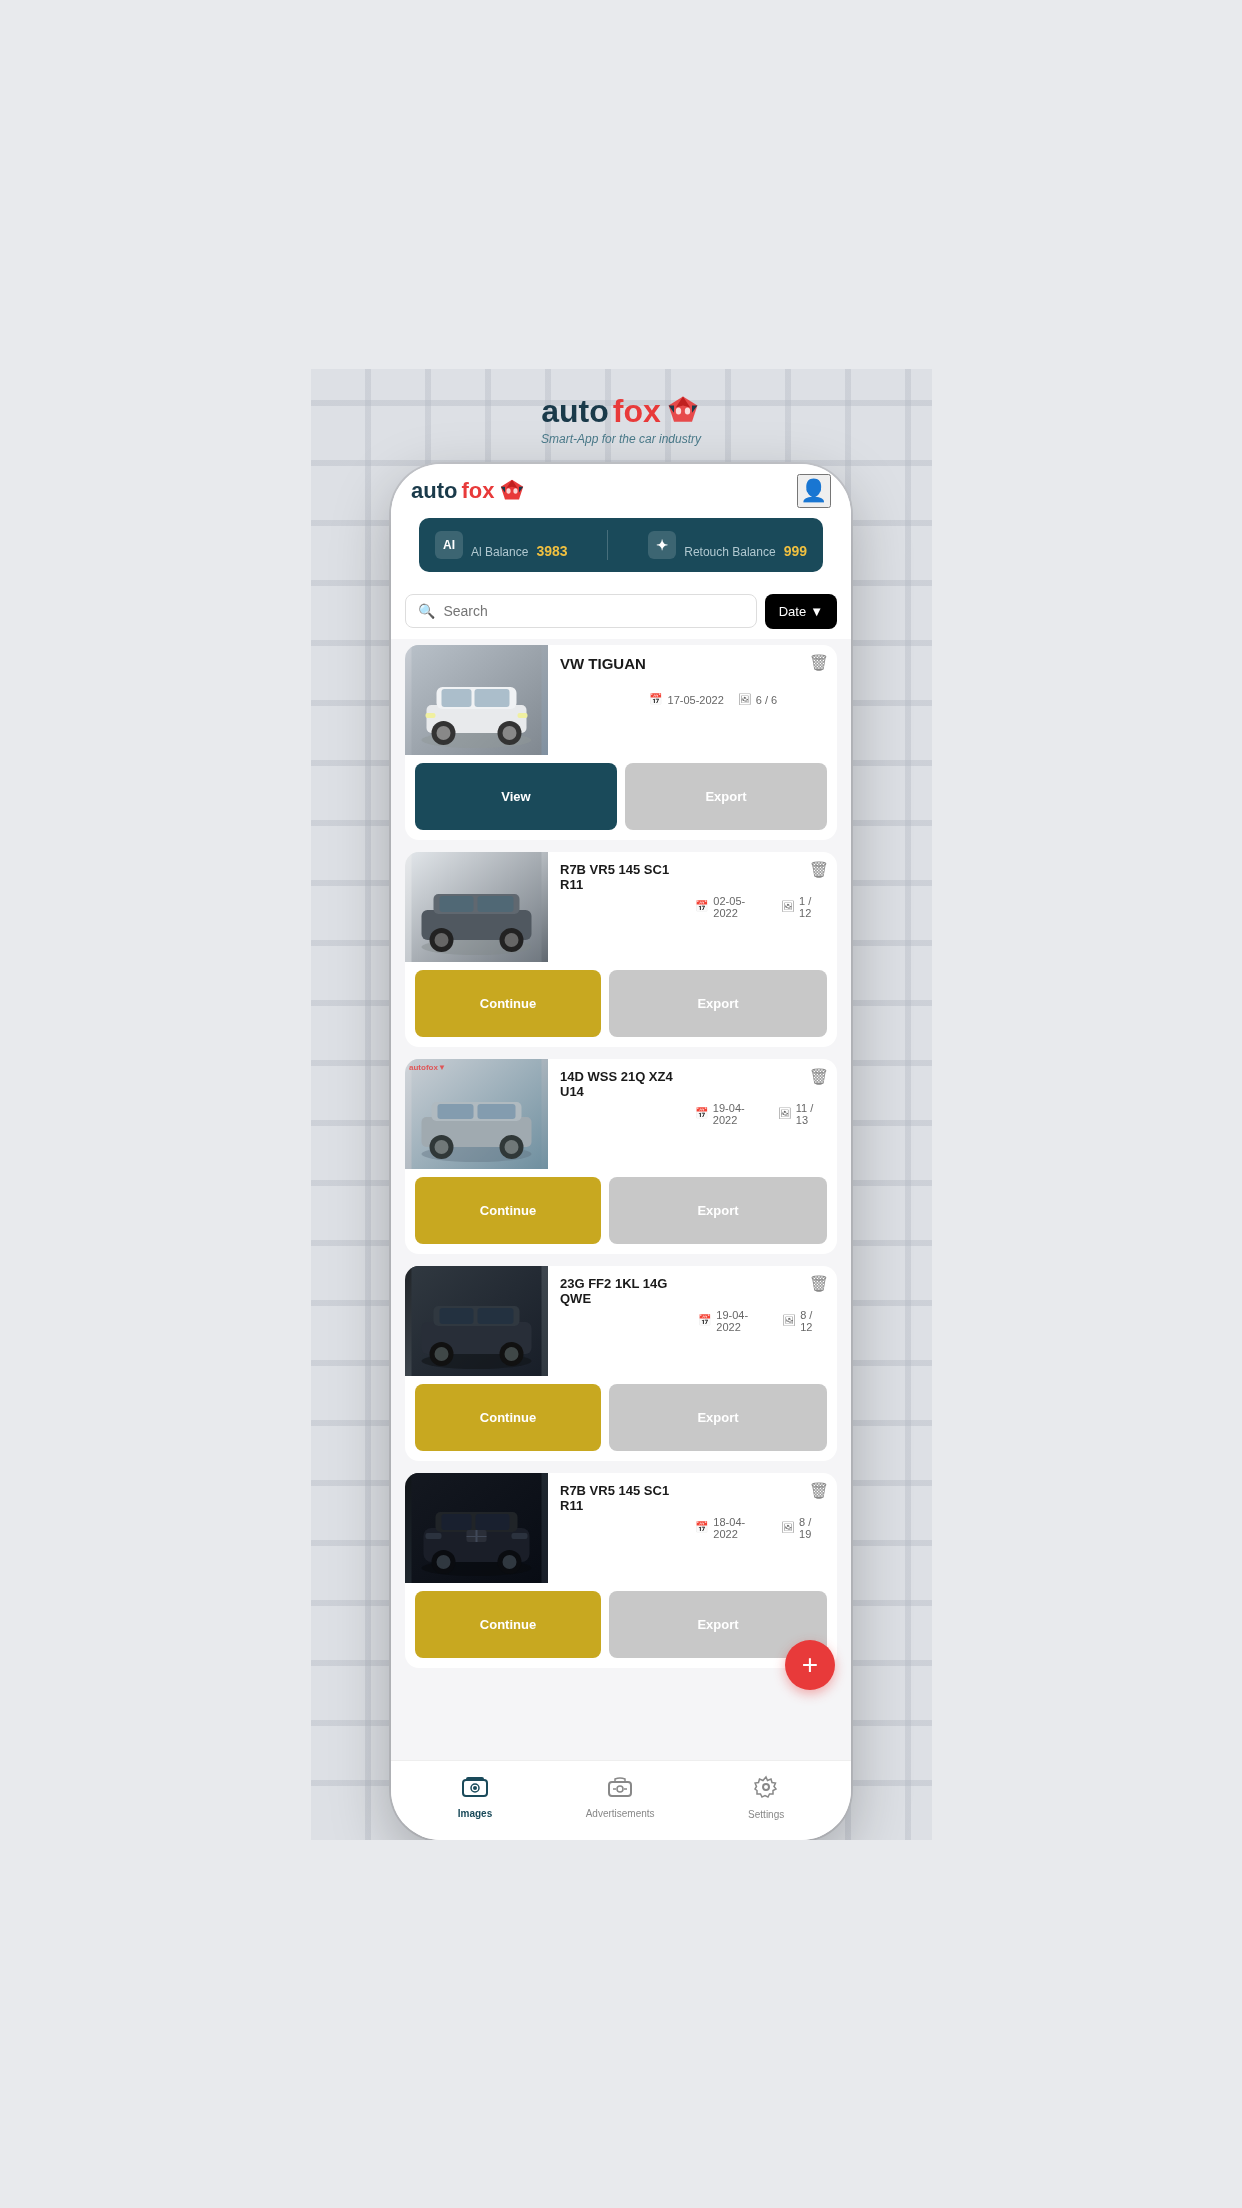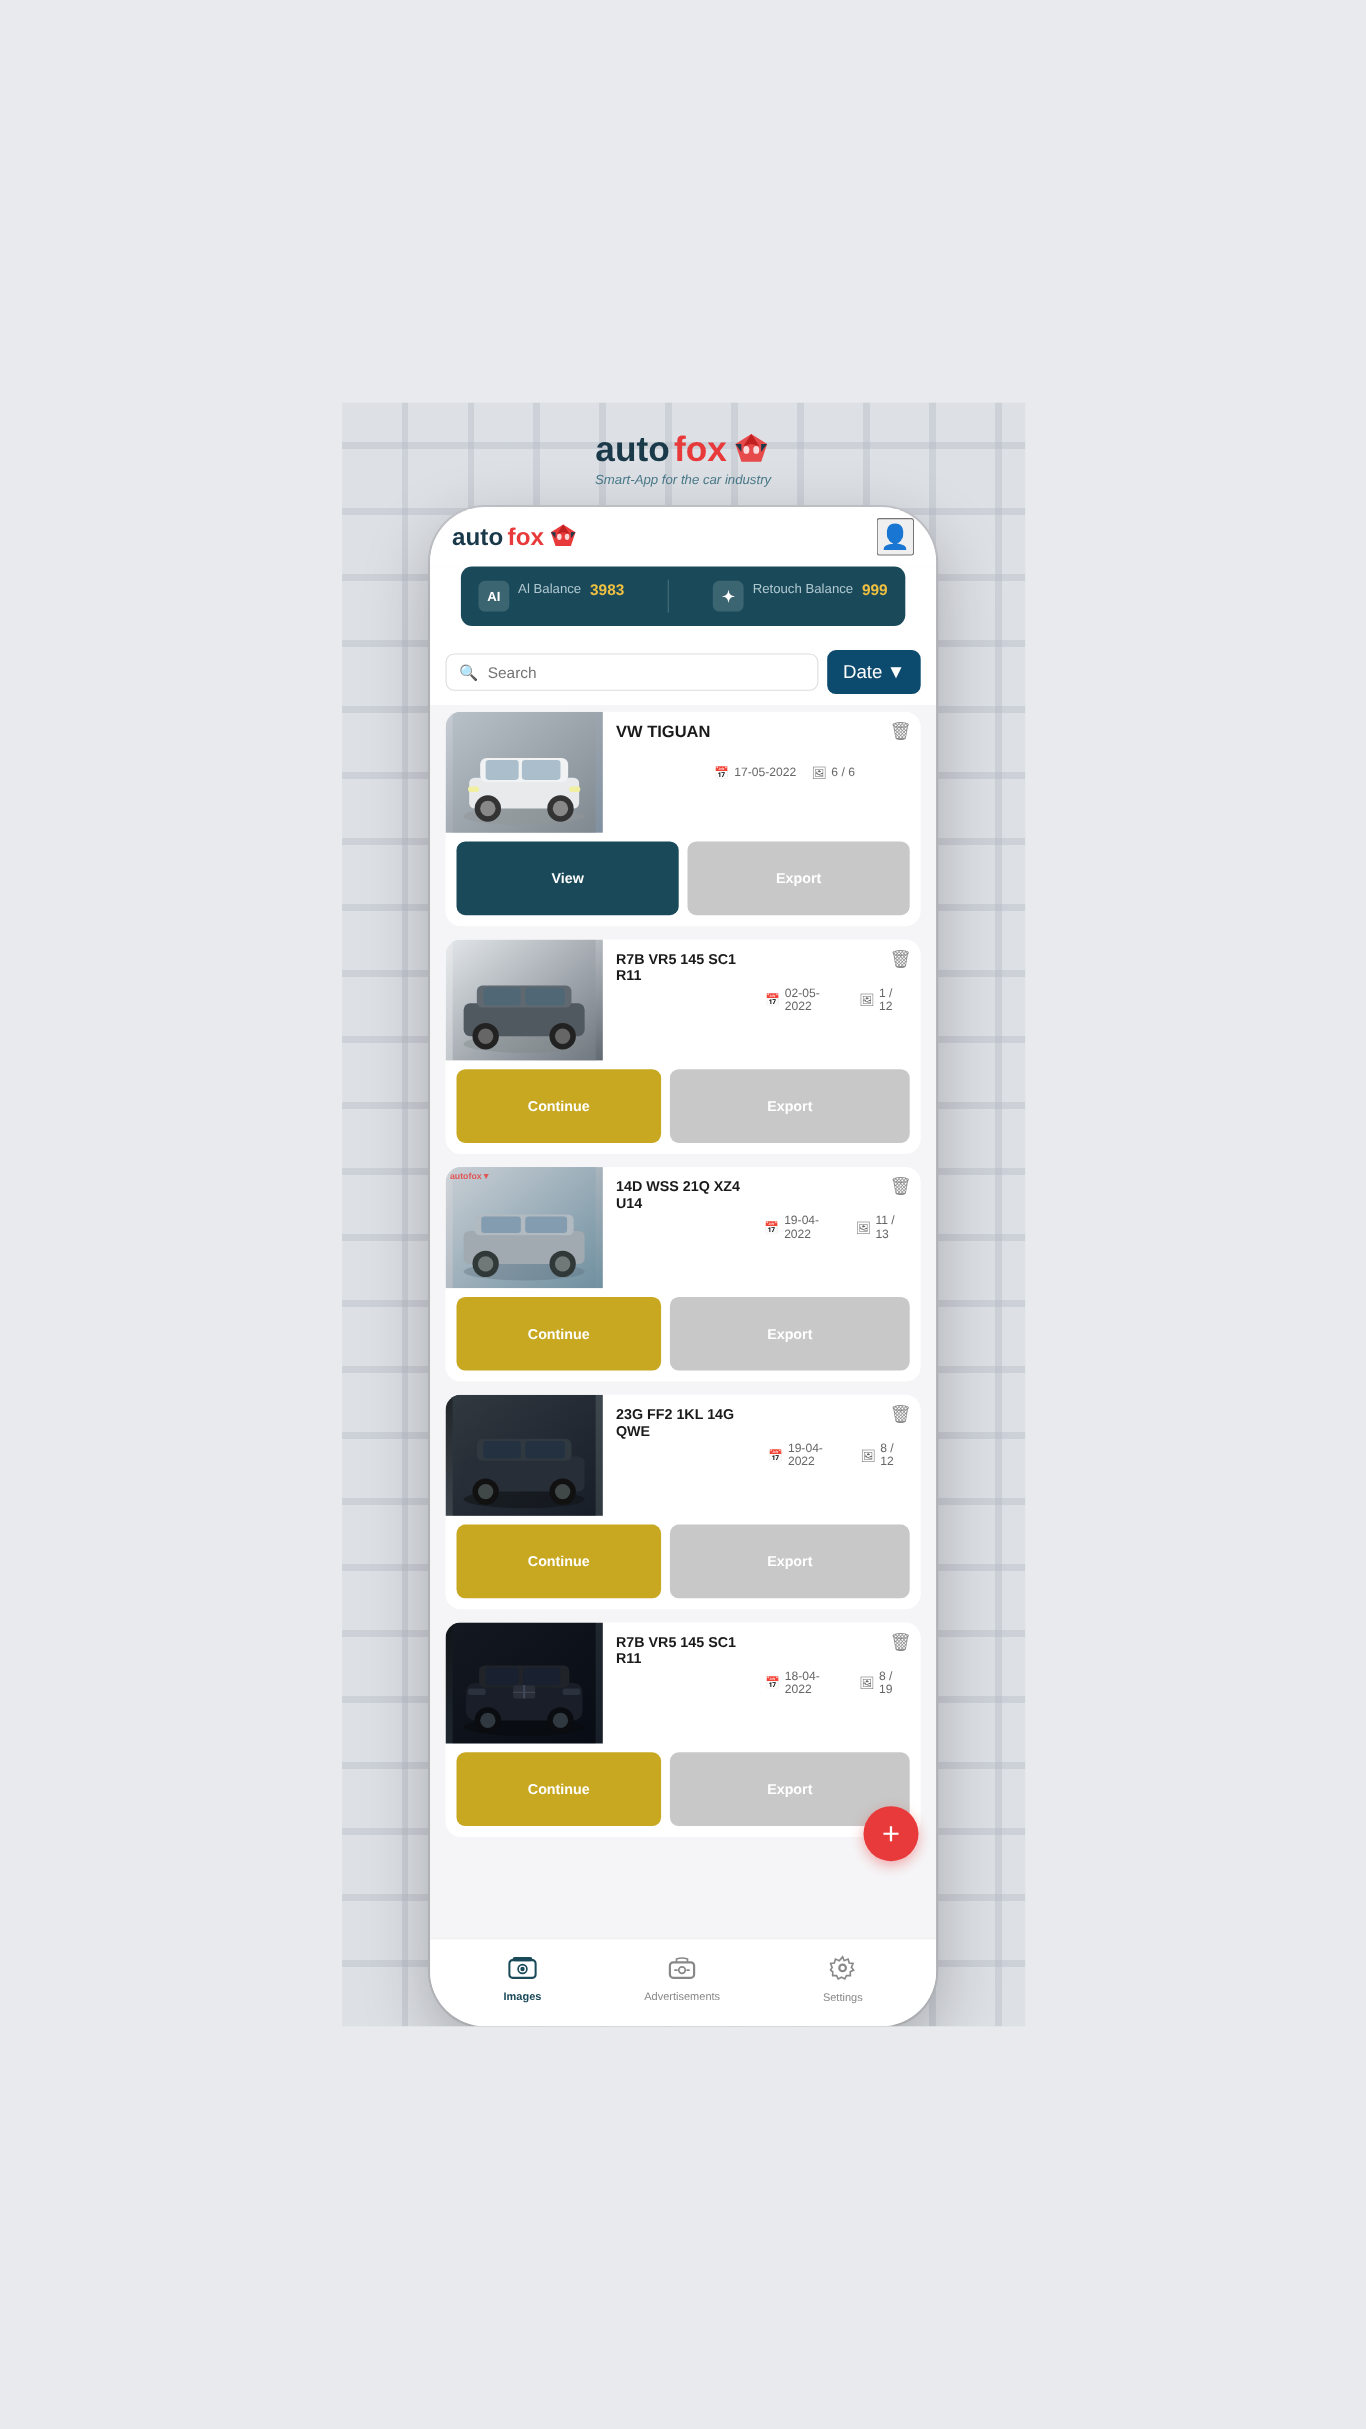--- a/index.html
+++ b/index.html
@@ -197,21 +197,21 @@
       border-radius: 10px;
       padding: 12px 16px;
       display: flex;
       align-items: center;
       justify-content: space-between;
       color: #fff;
     }
 
     .balance-item {
       display: flex;
-      align-items: flex-start;
+      align-items: flex-end;
       gap: 8px;
       font-size: 13px;
     }
 
     .balance-icon {
       width: 28px;
       height: 28px;
       background: rgba(255,255,255,0.15);
       border-radius: 6px;
       display: flex;
@@ -258,26 +258,26 @@
     .search-input {
       border: none;
       outline: none;
       font-size: 14px;
       color: #999;
       background: transparent;
       width: 100%;
     }
 
     .date-btn {
-      background: #0c4a6e;
+      background: #000000;
       color: #fff;
       border: none;
       border-radius: 8px;
       padding: 10px 14px;
-      font-size: 17px;
+      font-size: 13px;
       cursor: pointer;
       display: flex;
       align-items: center;
       gap: 4px;
     }
 
     
     .content {
       background: #f5f5f7;
       padding: 6px 14px 80px;

